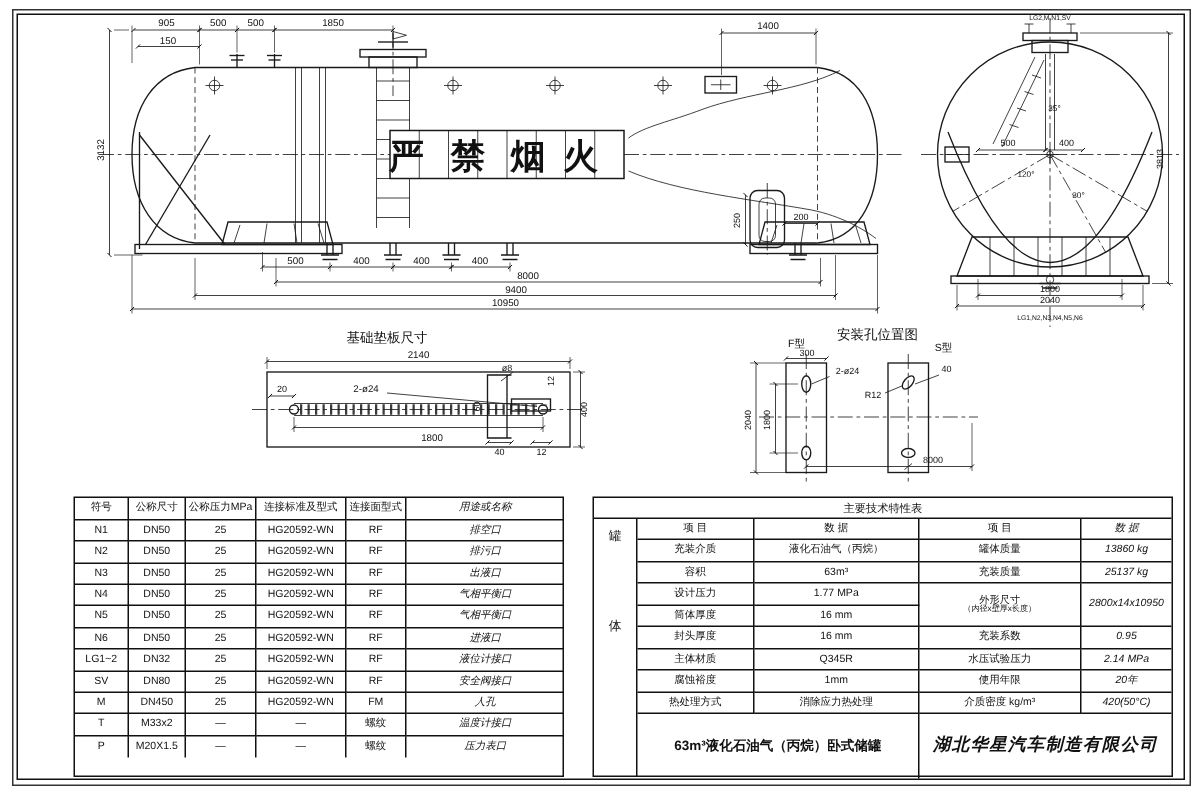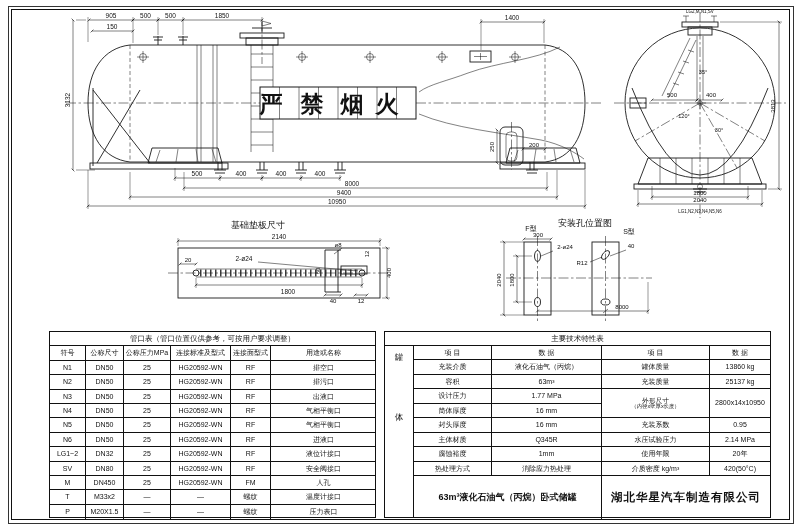--- a/index.html
+++ b/index.html
@@ -20,21 +20,21 @@
   .t45{font-size:4.5px;}
   .t9{font-size:9px;}
   .t7{font-size:7px;}
   .warn{font-size:23px;font-weight:bold;}
   
   .tbl{position:absolute;border:1px solid #111;box-sizing:border-box;background:#fff;}
   .ttl{height:14px;line-height:14px;text-align:center;font-size:7.5px;border-bottom:1px solid #111;box-sizing:border-box;}
   .grid{display:grid;}
   .cell{box-sizing:border-box;border-right:1px solid #111;border-bottom:1px solid #111;
         font-size:7px;display:flex;align-items:center;justify-content:center;text-align:center;overflow:hidden;line-height:1.05;}
-  .cell.last{border-right:none;}
+  .cell.last{border-right:none;font-style:italic;}
   .cell.bot{border-bottom:none;}
   .hd{font-size:7px;}
   .sideLabel{width:29px;border-right:1px solid #111;box-sizing:border-box;display:flex;flex-direction:column;
              align-items:center;padding-top:6px;gap:48px;font-size:8.5px;}
   .footProduct{font-size:9px;}
   .footCompany{font-size:11.5px;font-weight:bold;letter-spacing:1px;}
   .twoLine b{display:block;font-weight:normal;font-size:6.8px;}
   .twoLine i{display:block;font-style:normal;font-size:5.4px;}
 </style>
 </head>
@@ -312,21 +312,20 @@
       <line class="dim" x1="517" y1="256" x2="517" y2="302"></line>
       <text class="t6" transform="rotate(-90 513.5,280)" x="513.5" y="280" text-anchor="middle">1800</text>
       <path class="ext" d="M648,282 V314"></path>
       <line class="dim" x1="537.5" y1="311" x2="648" y2="311"></line>
       <line class="thin" x1="603" y1="313" x2="608" y2="309"></line>
       <text class="t6" x="622" y="308.5" text-anchor="middle">8000</text>
     </g>
   </svg>
 
   <div class="tbl" style="left:49px;top:331px;width:327px;height:187px;">
-    <div class="ttl">管口表（管口位置仅供参考，可按用户要求调整）</div>
     <div class="grid" id="nt-head" style="grid-template-columns:36px 38px 47px 60px 40px 105px;grid-auto-rows:15px;">
         <div class="cell hd">符号</div>
         <div class="cell hd">公称尺寸</div>
         <div class="cell hd">公称压力MPa</div>
         <div class="cell hd">连接标准及型式</div>
         <div class="cell hd">连接面型式</div>
         <div class="cell hd last">用途或名称</div>
       </div>
     <div class="grid" id="nt-body" style="grid-template-columns:36px 38px 47px 60px 40px 105px;grid-auto-rows:14.36px;">
         <div class="cell">N1</div>
@@ -391,21 +390,21 @@
         <div class="cell last">温度计接口</div>
         <div class="cell bot">P</div>
         <div class="cell bot">M20X1.5</div>
         <div class="cell bot">—</div>
         <div class="cell bot">—</div>
         <div class="cell bot">螺纹</div>
         <div class="cell last bot">压力表口</div>
       </div>
   </div>
 
-  <div class="tbl" style="left:384px;top:331px;width:387px;height:187px;">
+  <div class="tbl" style="left:395px;top:331px;width:387px;height:187px;">
     <div class="ttl">主要技术特性表</div>
     <div style="display:flex;height:172px;">
       <div class="sideLabel">
         <span>罐</span>
         <span>体</span>
       </div>
       <div class="grid" style="grid-template-columns:78px 110px 108px 60px;grid-template-rows:14px repeat(8,14.5px) 43px;width:356px;">
         <div class="cell hd">项 目</div>
         <div class="cell hd">数 据</div>
         <div class="cell hd">项 目</div>

